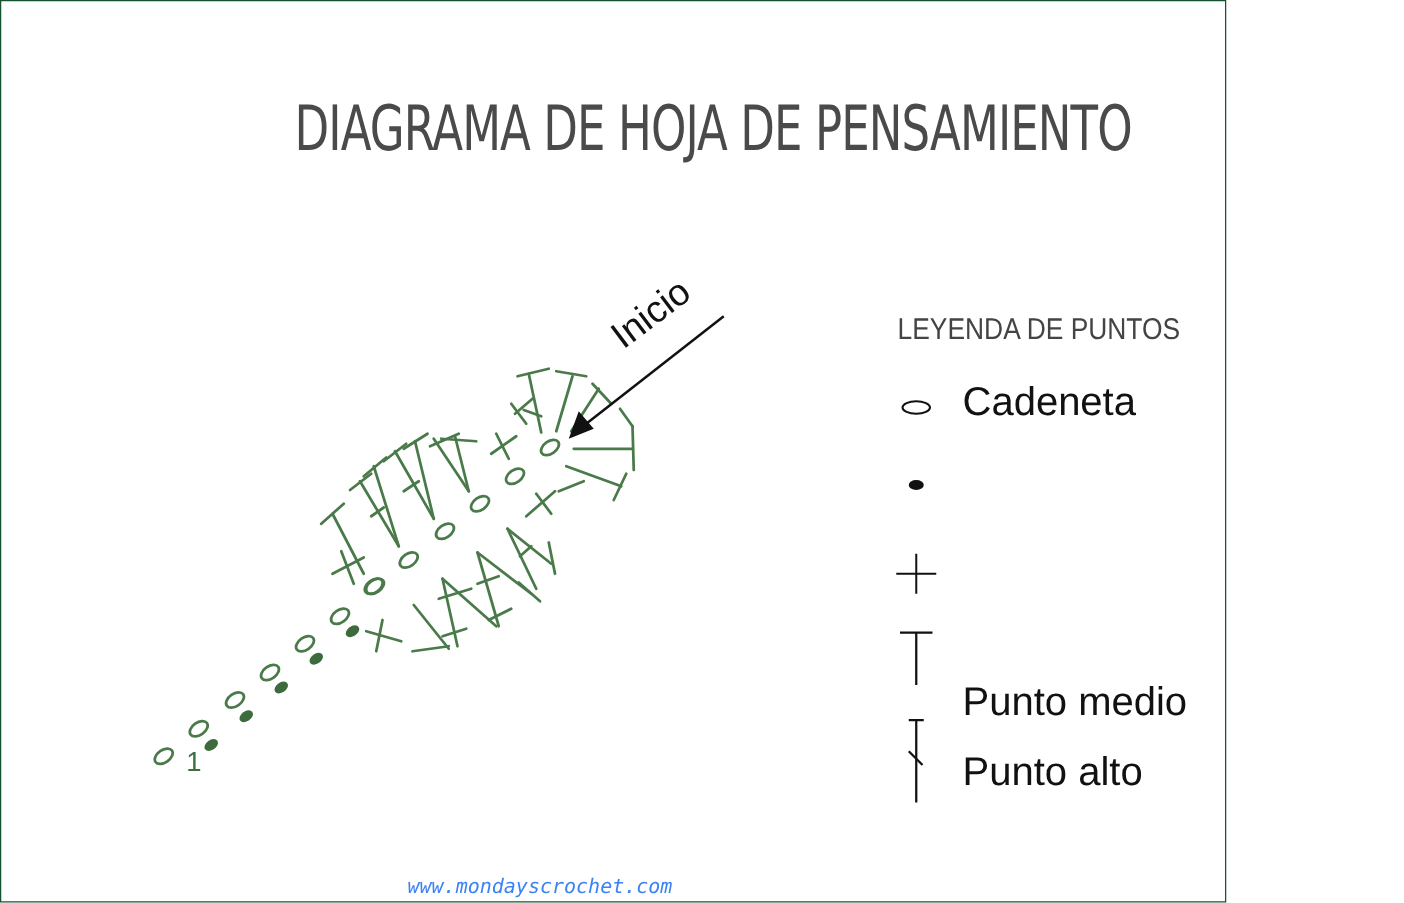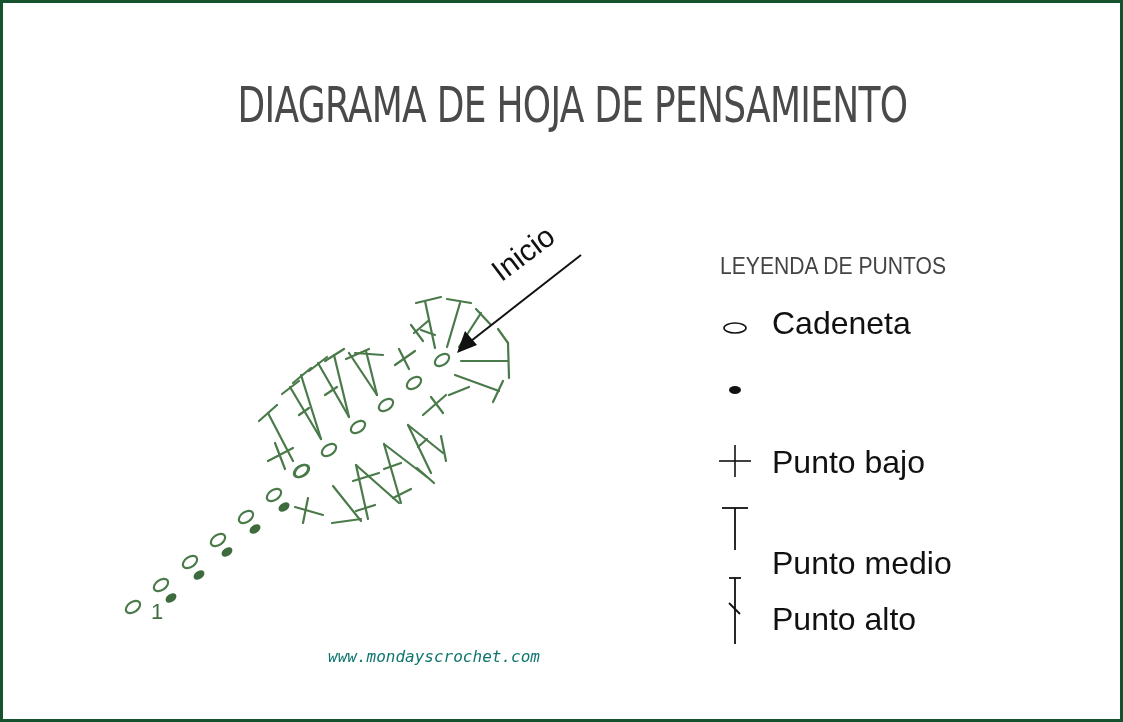--- a/index.html
+++ b/index.html
@@ -1,19 +1,19 @@
 <!DOCTYPE html>
 <html><head>
   <meta charset="utf-8">
   <style>
     * { box-sizing: border-box; margin: 0; padding: 0; }
     html, body { width: 1123px; height: 722px; background: #ffffff; overflow: hidden; }
     .frame {
-      position: absolute; left: 0; top: 0; width: 1123px; height: 722px;
-      border: 3px solid #14532d; background: #ffffff;
+      position: absolute; left: 0; top: 0; width: 981px; height: 722px;
+      border: 1px solid #14532d; background: #ffffff;
     }
     .title {
       position: absolute; left: 0; top: 72px; width: 1123px; text-align: center;
       font-family: "DejaVu Sans", sans-serif; font-weight: normal;
       font-size: 50px; letter-spacing: -1px; color: #4a4a4a;
       transform: scaleX(0.72); transform-origin: 590px 0;
       line-height: 60px;
     }
     .diagram { position: absolute; left: 0; top: 0; width: 1123px; height: 722px; }
     .legend-title {
@@ -21,22 +21,22 @@
       font-family: "Liberation Sans", sans-serif; font-size: 24px; color: #444444;
       transform: scaleX(0.88); transform-origin: 0 0; letter-spacing: 0px;
     }
     .legend-item {
       position: absolute; left: 769px;
       font-family: "Liberation Sans", sans-serif; font-size: 32px; color: #111111;
       line-height: 36px; white-space: nowrap;
     }
     .legend-icon { position: absolute; }
     .footer {
-      position: absolute; left: 325px; top: 644px;
-      font-family: "DejaVu Sans Mono", monospace; font-size: 16px; color: #0f766e;
+      position: absolute; left: 325px; top: 698px;
+      font-family: "DejaVu Sans Mono", monospace; font-size: 16px; color: #3b82f6;
       font-style: italic; letter-spacing: 0px;
     }
     .inicio {
       position: absolute; left: 482px; top: 258px;
       font-family: "Liberation Sans", sans-serif; font-size: 30px; color: #111111;
       transform: rotate(-37deg); transform-origin: 0 0;
     }
     .row-num {
       position: absolute; left: 148px; top: 596px;
       font-family: "Liberation Sans", sans-serif; font-size: 22px; color: #3f6f3f;
@@ -165,21 +165,20 @@
   <div class="legend-item" style="top:302px;">Cadeneta</div>
 
   <svg class="legend-icon" style="left:722px;top:380px;" width="20" height="14">
     <ellipse cx="10" cy="7" rx="6" ry="4" fill="#111"></ellipse>
   </svg>
 
   <svg class="legend-icon" style="left:714px;top:440px;" width="36" height="36">
     <line x1="2" y1="18" x2="34" y2="18" stroke="#111" stroke-width="1.6"></line>
     <line x1="18" y1="2" x2="18" y2="34" stroke="#111" stroke-width="1.6"></line>
   </svg>
-  <div class="legend-item" style="top:441px;">Punto bajo</div>
 
   <svg class="legend-icon" style="left:716px;top:503px;" width="32" height="46">
     <line x1="3" y1="2" x2="29" y2="2" stroke="#111" stroke-width="1.8"></line>
     <line x1="16" y1="2" x2="16" y2="44" stroke="#111" stroke-width="1.8"></line>
   </svg>
   <div class="legend-item" style="top:510px;margin-top:32px;">Punto medio</div>
 
   <svg class="legend-icon" style="left:720px;top:573px;" width="24" height="70">
     <line x1="6" y1="2" x2="18" y2="2" stroke="#111" stroke-width="1.8"></line>
     <line x1="12" y1="2" x2="12" y2="68" stroke="#111" stroke-width="1.8"></line>

